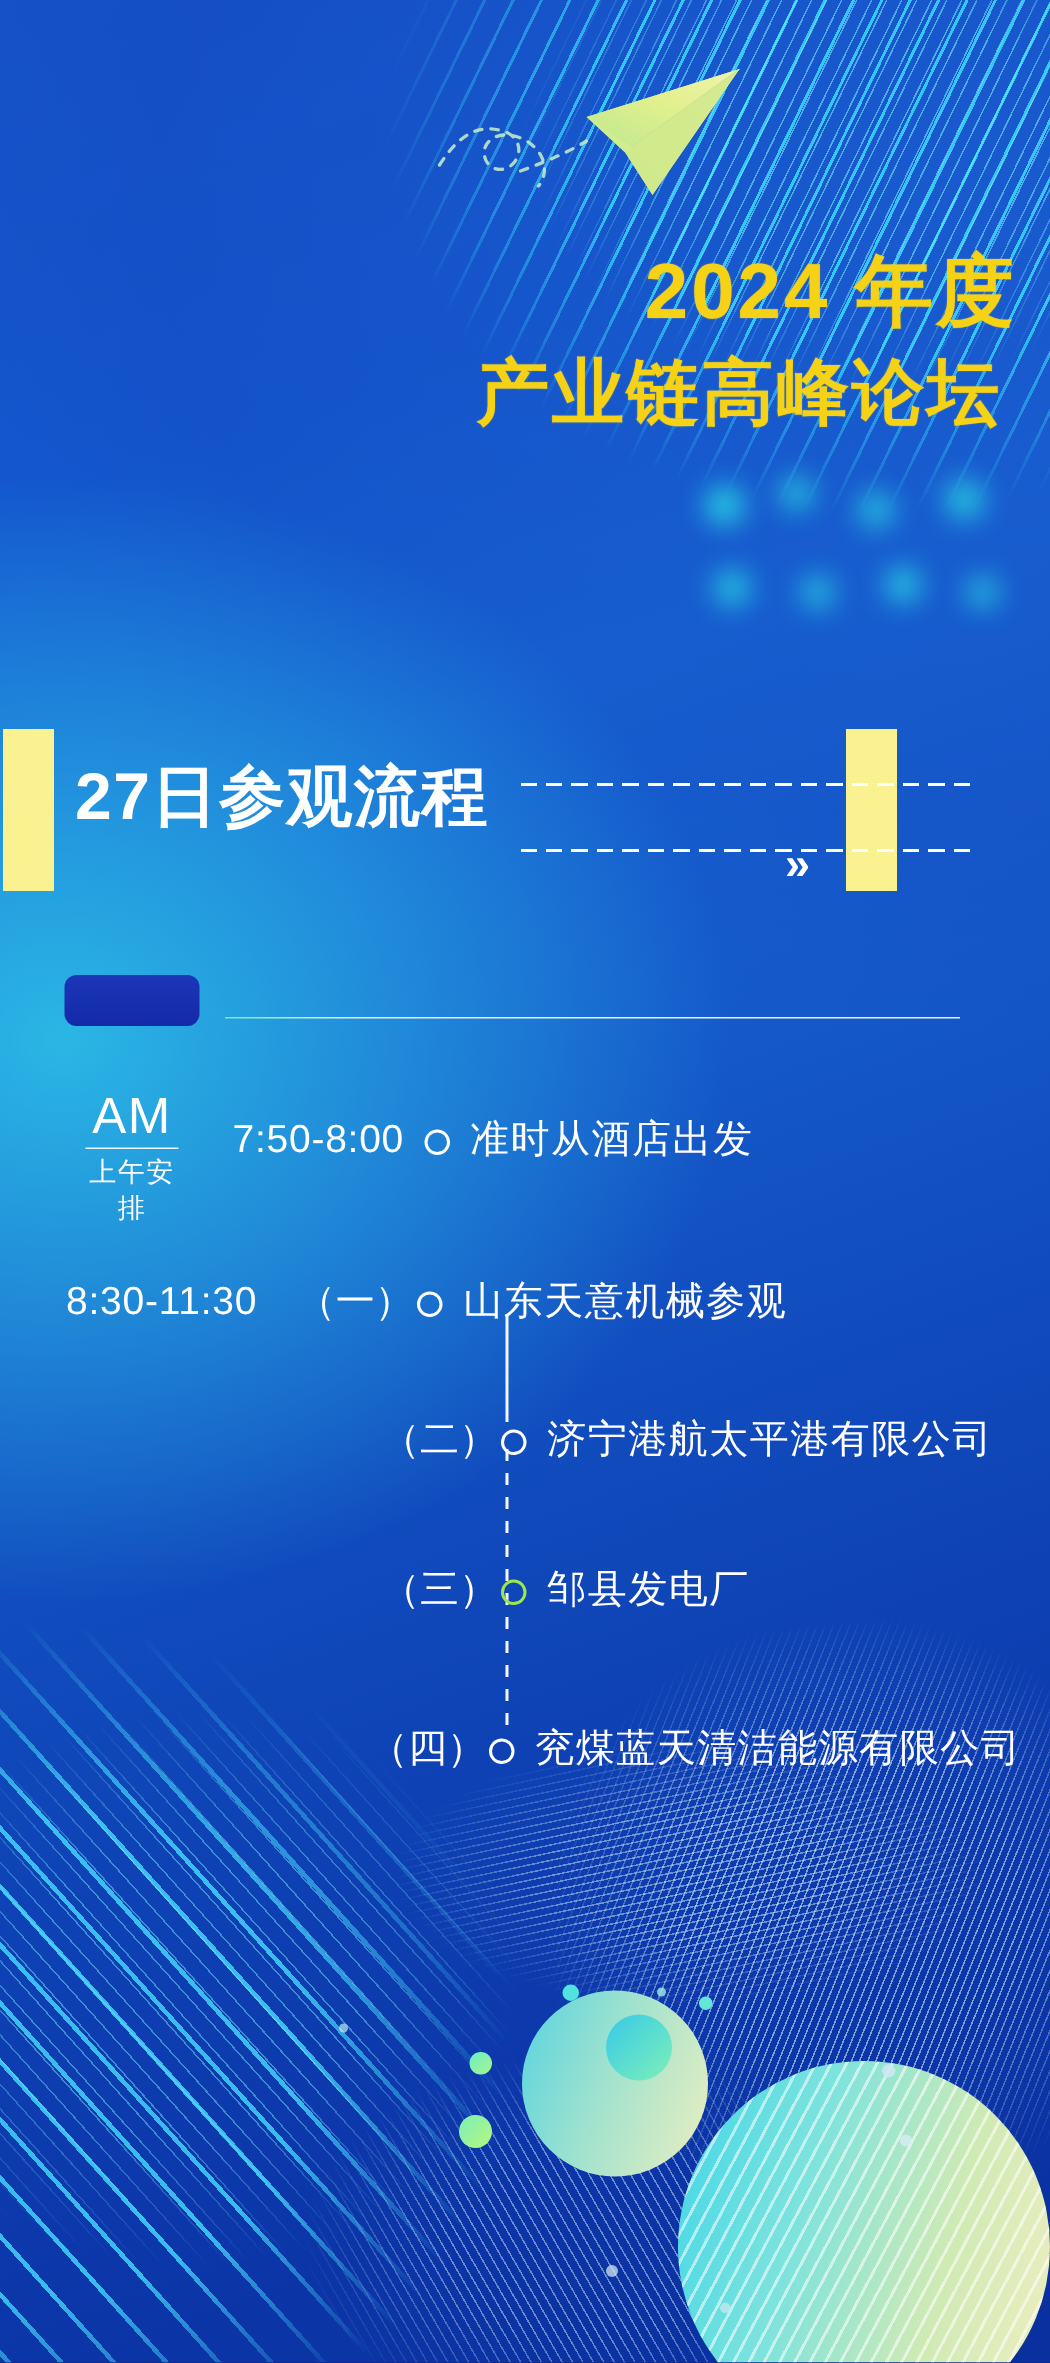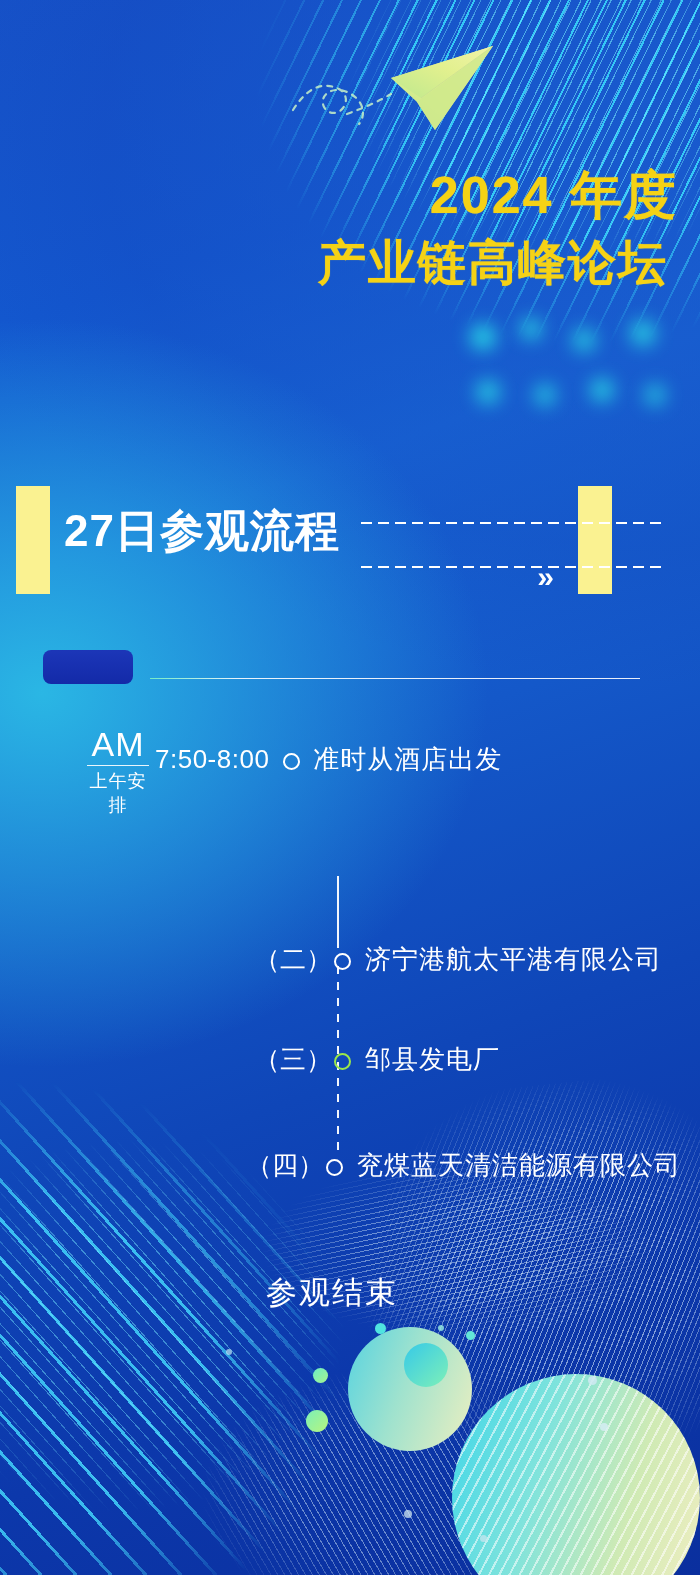--- a/index.html
+++ b/index.html
@@ -84,21 +84,21 @@
   .tline{
     color:#F5D215;font-weight:700;letter-spacing:2px;line-height:1.04;
     text-shadow:0 0 1px rgba(255,220,40,.65);
   }
   .t1{font-size:52px;margin-left:6px;text-align:right;}
   .t2{font-size:48px;margin-top:16px;margin-left:24px;}
   .t3{font-size:48px;margin-top:16px;text-align:right;padding-right:10px;position:relative;z-index:3;}
   .t3glow{position:absolute;right:8px;top:318px;width:230px;height:92px;z-index:2;}
 
   
-  .sec{position:absolute;left:16px;top:486px;width:596px;height:108px;}
+  .sec{position:absolute;left:2px;top:486px;width:596px;height:108px;}
   .sec-bar{position:absolute;top:0;width:34px;height:108px;background:#FAF291;}
   .sec-bar.l{left:0;}
   .sec-bar.r{right:0;}
   .sec-title{
     position:absolute;left:48px;top:16px;color:#ffffff;font-size:44px;font-weight:700;
     letter-spacing:1px;z-index:2;
   }
   .dash-top{
     position:absolute;left:345px;top:36px;width:300px;height:2px;z-index:1;
     background:repeating-linear-gradient(to right,#ffffff 0,#ffffff 11px,transparent 11px,transparent 17px);
@@ -114,21 +114,21 @@
     position:absolute;left:43px;top:650px;width:90px;height:34px;border-radius:8px;
     background:linear-gradient(180deg,#1C36B8 0%,#132AA8 100%);
   }
   .badge-rule{
     position:absolute;left:150px;top:678px;width:490px;height:1px;
     background:linear-gradient(to right,#7CF2C4 0%,#ffffff 18%,#ffffff 100%);
     opacity:.9;
   }
 
   
-  .am{position:absolute;left:54px;top:727px;width:68px;text-align:center;color:#ffffff;margin-left:30px;}
+  .am{position:absolute;left:54px;top:727px;width:68px;text-align:center;color:#ffffff;}
   .am-big{font-size:34px;font-weight:400;letter-spacing:1px;line-height:1;}
   .am-rule{width:62px;height:1px;background:#ffffff;margin:4px auto 3px;opacity:.9;}
   .am-sub{font-size:18px;letter-spacing:1px;}
 
   
   .sched{position:absolute;left:0;top:0;width:597px;height:1575px;border-radius:21px;}
   .row{position:absolute;color:#ffffff;white-space:nowrap;}
   .row .time{font-size:26px;letter-spacing:.5px;}
   .row .label{font-size:26px;letter-spacing:1px;}
   .row .num{font-size:26px;}
@@ -242,20 +242,26 @@
   <div class="tl-dash"></div>
 
   <div class="sched">
 
     <div class="row" style="left:155px;top:742px;">
       <span class="time">7:50-8:00</span>
       <span class="ring"></span>
       <span class="label">准时从酒店出发</span>
     </div>
 
+    <div class="row" style="left:44px;top:850px;">
+      <span class="time">8:30-11:30</span>
+      <span class="num" style="margin-left:22px;">（一）</span>
+      <span class="ring" style="margin-left:-2px;"></span>
+      <span class="label">山东天意机械参观</span>
+    </div>
 
     <div class="row" style="left:254px;top:942px;text-align:right;">
       <span class="num">（二）</span>
       <span class="ring" style="margin-left:-2px;"></span>
       <span class="label">济宁港航太平港有限公司</span>
     </div>
 
     <div class="row" style="left:246px;top:1148px;">
       <span class="num">（四）</span>
       <span class="ring" style="margin-left:-2px;"></span>
@@ -263,21 +269,20 @@
     </div>
 
     <div class="row" style="left:254px;top:1042px;">
       <span class="num">（三）</span>
       <span class="ring green" style="margin-left:-2px;"></span>
       <span class="label">邹县发电厂</span>
     </div>
 
   </div>
 
-  <div class="endtext">参观结束</div>
 
   <div class="circ c-mid"></div>
   <div class="circ c-sm"></div>
   <div class="circ c-big"></div>
   <div class="c-big-stripes"></div>
   <div class="circ d1"></div>
   <div class="circ d2"></div>
   <div class="circ d3"></div>
   <div class="circ d4"></div>
   <div class="circ d5"></div>

